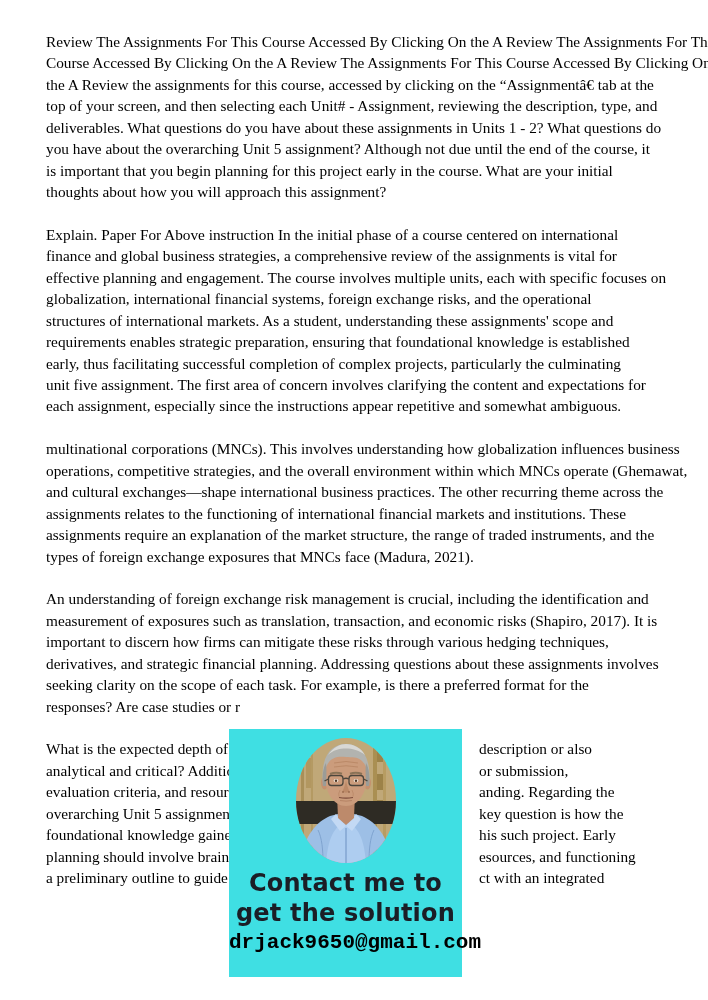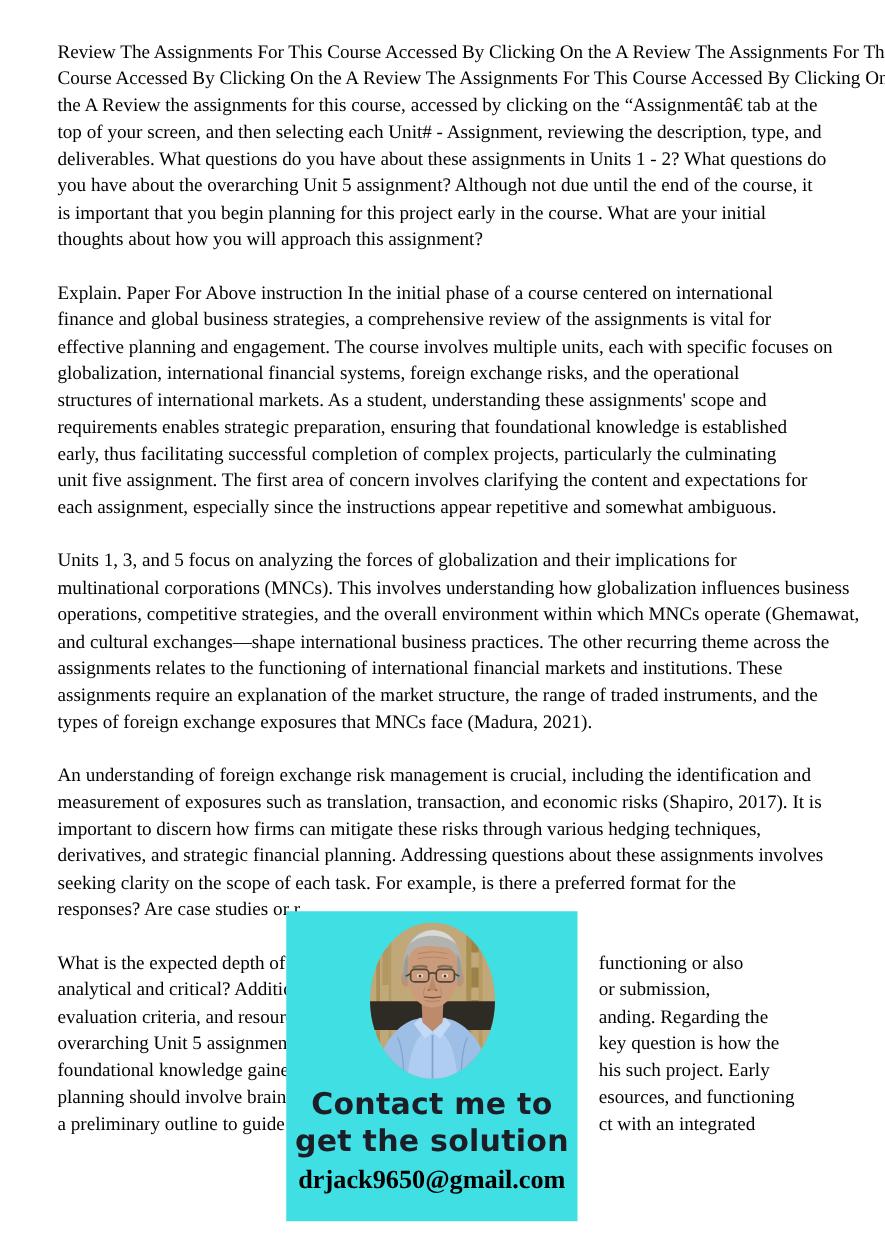--- a/index.html
+++ b/index.html
@@ -46,21 +46,21 @@
     margin-top: 5px;
     font-family: "DejaVu Sans", sans-serif;
     font-weight: bold;
     font-size: 24px;
     line-height: 30px;
     color: #1b1e26;
     letter-spacing: 0.2px;
   }
   .promo-email {
     margin-top: 3px;
-    font-family: Liberation Serif, serif;
+    font-family: Liberation Mono, monospace;
     font-weight: bold;
     font-size: 21px;
     line-height: 24px;
     color: #000000;
   }
 </style>
 </head>
 <body>
 
 <div class="page">
@@ -84,42 +84,41 @@
       <span class="ln">effective planning and engagement. The course involves multiple units, each with specific focuses on</span>
       <span class="ln">globalization, international financial systems, foreign exchange risks, and the operational</span>
       <span class="ln">structures of international markets. As a student, understanding these assignments' scope and</span>
       <span class="ln">requirements enables strategic preparation, ensuring that foundational knowledge is established</span>
       <span class="ln">early, thus facilitating successful completion of complex projects, particularly the culminating</span>
       <span class="ln">unit five assignment. The first area of concern involves clarifying the content and expectations for</span>
       <span class="ln">each assignment, especially since the instructions appear repetitive and somewhat ambiguous.</span>
     </p>
 
     <p class="para">
-      <span class="ln">Units 1, 3, and 5 focus on analyzing the forces of globalization and their implications for</span>
       <span class="ln">multinational corporations (MNCs). This involves understanding how globalization influences business</span>
       <span class="ln">operations, competitive strategies, and the overall environment within which MNCs operate (Ghemawat,</span>
       <span class="ln">and cultural exchanges—shape international business practices. The other recurring theme across the</span>
       <span class="ln">assignments relates to the functioning of international financial markets and institutions. These</span>
       <span class="ln">assignments require an explanation of the market structure, the range of traded instruments, and the</span>
       <span class="ln">types of foreign exchange exposures that MNCs face (Madura, 2021).</span>
     </p>
 
     <p class="para">
       <span class="ln">An understanding of foreign exchange risk management is crucial, including the identification and</span>
       <span class="ln">measurement of exposures such as translation, transaction, and economic risks (Shapiro, 2017). It is</span>
       <span class="ln">important to discern how firms can mitigate these risks through various hedging techniques,</span>
       <span class="ln">derivatives, and strategic financial planning. Addressing questions about these assignments involves</span>
       <span class="ln">seeking clarity on the scope of each task. For example, is there a preferred format for the</span>
       <span class="ln">responses? Are case studies or r</span>
     </p>
 
     <p class="para">
       <span class="ln split">
         <span class="frag-left">What is the expected depth of an</span>
-        <span class="frag-right">functioning or also</span>
+        <span class="frag-right">description or also</span>
       </span>
       <span class="ln split">
         <span class="frag-left">analytical and critical? Addition</span>
         <span class="frag-right">or submission,</span>
       </span>
       <span class="ln split">
         <span class="frag-left">evaluation criteria, and resource</span>
         <span class="frag-right">anding. Regarding the</span>
       </span>
       <span class="ln split">

